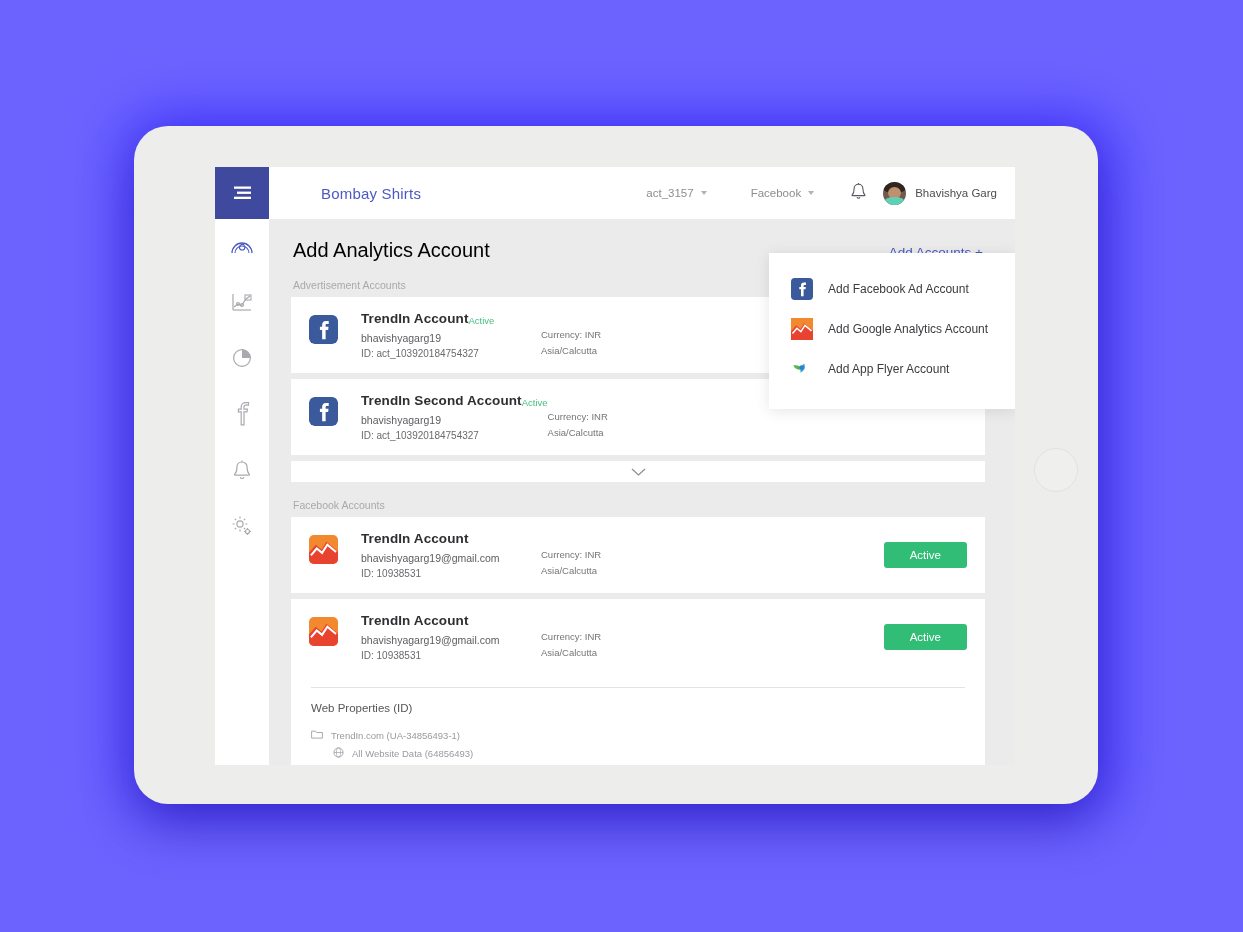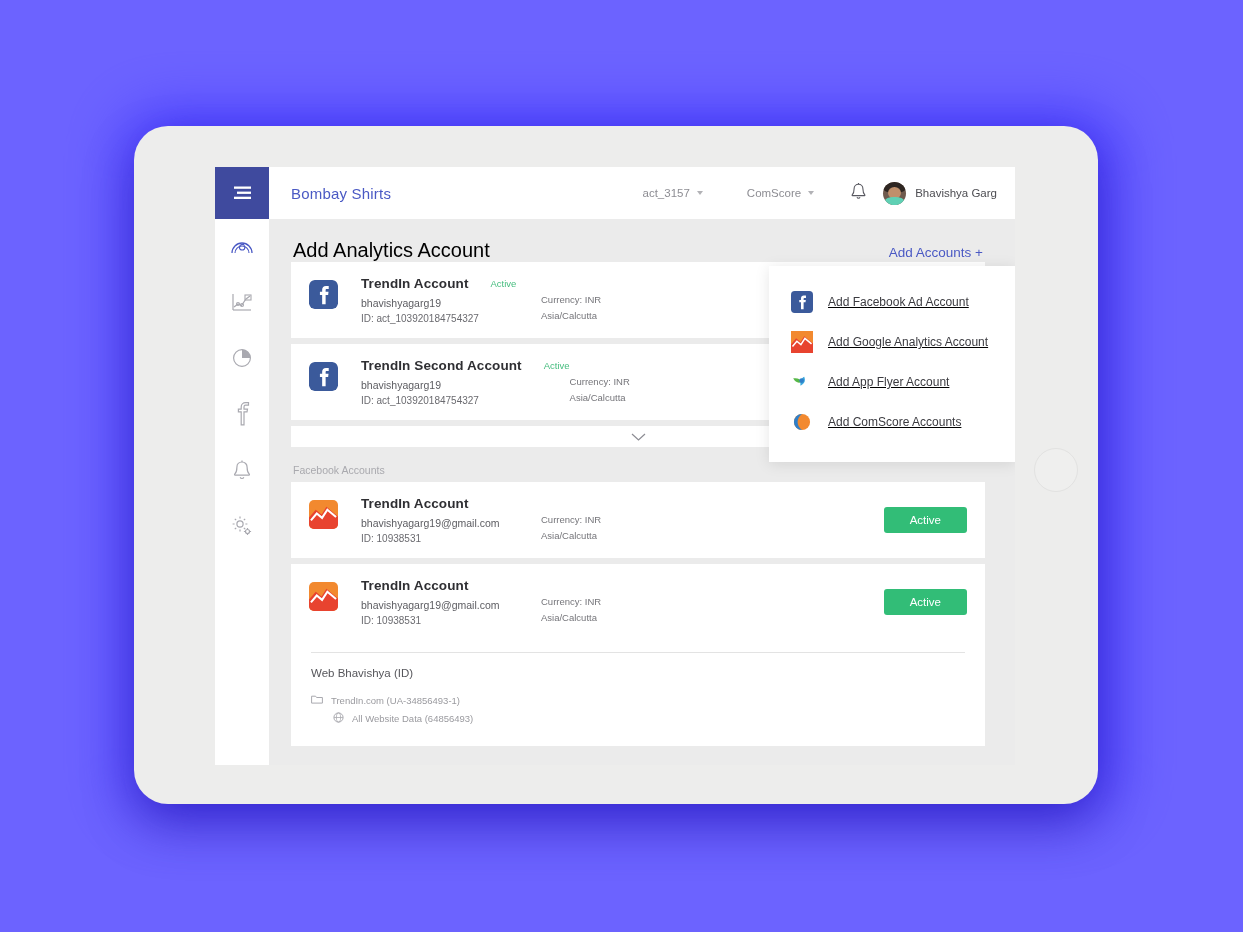--- a/index.html
+++ b/index.html
@@ -65,20 +65,21 @@
     display: flex; align-items: center; justify-content: center;
     cursor: pointer;
   }
   .hamburger svg { display: block; }
   .brand {
     display: flex; align-items: center;
     padding-left: 22px;
     font-size: 15px;
     color: #4a59c4;
     letter-spacing: .2px;
+    margin-left: 30px;
   }
   .topbar-right {
     margin-left: auto;
     display: flex; align-items: center;
     gap: 0px;
     padding-right: 18px;
   }
   .tb-select {
     display: flex; align-items: center; gap: 7px;
     font-size: 11.5px;
@@ -147,21 +148,21 @@
     padding: 14px 18px;
     display: flex; align-items: flex-start;
     margin-bottom: 6px;
     position: relative;
   }
   .card-icon { width: 32px; flex: none; margin-top: 4px; }
   .icon-sq { width: 29px; height: 29px; border-radius: 5px; }
   .card-main { padding-left: 20px; flex: 1; display: flex; }
   .col-a { min-width: 180px; }
   .col-b { min-width: 160px; padding-top: 18px; }
-  .acct-row { display: flex; align-items: center; gap: 22px; }
+  .acct-row { display: flex; align-items: flex-end; }
   .acct-name { font-size: 13.5px; color: #2f2f33; font-weight: bold; letter-spacing: .1px; }
   .acct-status { font-size: 9.5px; color: #46bd7f; }
   .acct-sub { font-size: 10.5px; color: #5c5c61; margin-top: 6px; }
   .acct-id { font-size: 10px; color: #6a6a6f; margin-top: 4px; }
   .meta { font-size: 9.5px; color: #75757a; }
   .meta + .meta { margin-top: 5px; }
   .btn-active {
     margin-left: auto; align-self: center;
     background: #32bd77;
     color: #fff;
@@ -182,27 +183,26 @@
 
   .divider { height: 1px; background: #e3e3e3; margin: 10px 20px 0 20px; }
   .wp-block { background: #fff; padding: 2px 20px 18px 20px; }
   .wp-title { font-size: 11.5px; color: #56565b; padding: 14px 0 12px 0; }
   .wp-row { display: flex; align-items: center; gap: 8px; font-size: 9.5px; color: #9a9a9f; padding: 3px 0; cursor: pointer;}
   .wp-row.indent { padding-left: 22px; }
 
   
   .dropdown {
     position: absolute;
-    right: 0px; top: 47px;
+    right: 0px; top: 34px;
     width: 246px;
     background: #fff;
     box-shadow: 0 2px 14px rgba(0,0,0,.10);
     padding: 16px 0 20px 0;
     z-index: 20;
-    text-decoration: underline;
   }
   .dd-item {
     display: flex; align-items: center; gap: 15px;
     padding: 9px 22px;
     font-size: 12px; color: #3b3b40;
     cursor: pointer;
   }
   .dd-ico { width: 22px; height: 22px; flex: none; }
 </style>
 </head>
@@ -227,21 +227,21 @@
         </span>
       </div>
       <div class="brand">Bombay Shirts</div>
 
       <div class="topbar-right">
         <div class="tb-select">
           <span>act_3157</span>
           <span class="caret"></span>
         </div>
         <div class="tb-select">
-          <span>ComScore</span>
+          <span>Facebook</span>
           <span class="caret"></span>
         </div>
         <div class="bell-wrap">
           <span>
             <svg width="17" height="19" viewBox="0 0 17 19">
               <path d="M8.5 2.2c-2.6 0-4.4 2-4.4 4.5 0 3.5-.7 4.9-1.9 6.1-.3.3-.1.8.3.8h12c.4 0 .6-.5.3-.8-1.2-1.2-1.9-2.6-1.9-6.1 0-2.5-1.8-4.5-4.4-4.5z" fill="none" stroke="#585860" stroke-width="1.1"></path>
               <path d="M7 15.2a1.6 1.6 0 003 0" fill="none" stroke="#585860" stroke-width="1.1"></path>
               <path d="M8.5 2.2V.9" stroke="#585860" stroke-width="1.1"></path>
             </svg>
           </span>
@@ -319,20 +319,21 @@
         </div>
       </div>
 
       <div class="content">
 
         <div class="page-head">
           <h1 class="page-title">Add Analytics Account</h1>
           <span class="add-accounts">Add Accounts +</span>
         </div>
 
+        <div class="section-label">Advertisement Accounts</div>
 
         <div class="card">
           <div class="card-icon">
             <span>
               <svg class="icon-sq" viewBox="0 0 30 30">
                 <rect width="30" height="30" rx="6" fill="#3b5a9b"></rect>
                 <path d="M18.2 9.4h2.2V6.2h-2.9c-2.4 0-3.9 1.6-3.9 3.9v2.1h-2.3v3.2h2.3V25h3.6v-9.6h2.6l.4-3.2h-3v-1.5c0-.8.3-1.3 1-1.3z" fill="#fff"></path>
               </svg>
             </span>
           </div>
@@ -434,21 +435,21 @@
             <div class="col-b">
               <div class="meta">Currency: INR</div>
               <div class="meta">Asia/Calcutta</div>
             </div>
           </div>
           <button class="btn-active">Active</button>
         </div>
 
         <div class="wp-block">
           <div class="divider" style="margin-left:0;margin-right:0;"></div>
-          <div class="wp-title">Web Bhavishya (ID)</div>
+          <div class="wp-title">Web Properties (ID)</div>
           <div class="wp-row">
             <span>
               <svg width="12" height="10" viewBox="0 0 12 10">
                 <path d="M.6 2.2h4l1 1.3h5.8v5.6H.6z" fill="none" stroke="#a9a9af" stroke-width="1"></path>
               </svg>
             </span>
             <span>TrendIn.com (UA-34856493-1)</span>
           </div>
           <div class="wp-row indent">
             <span>
@@ -485,27 +486,18 @@
           <div class="dd-item">
             <span class="dd-ico">
               <svg width="22" height="22" viewBox="0 0 30 30">
                 <path d="M3 10c6-1 10 1 12 5-5 2-9 1-12-5z" fill="#57b847"></path>
                 <path d="M13 20c-1-6 1-10 5-12 2 5 1 9-5 12z" fill="#3ba9dd"></path>
                 <circle cx="14.5" cy="13" r="3.2" fill="#2f7fc9"></circle>
               </svg>
             </span>
             <span>Add App Flyer Account</span>
           </div>
-          <div class="dd-item">
-            <span class="dd-ico">
-              <svg width="22" height="22" viewBox="0 0 30 30">
-                <circle cx="15" cy="15" r="11" fill="#f2892f"></circle>
-                <path d="M15 4a11 11 0 000 22c-4-3-6-7-6-11s2-8 6-11z" fill="#2f7fc9"></path>
-              </svg>
-            </span>
-            <span>Add ComScore Accounts</span>
-          </div>
         </div>
 
       </div>
     </div>
   </div>
 </div>
 
 </body></html>

